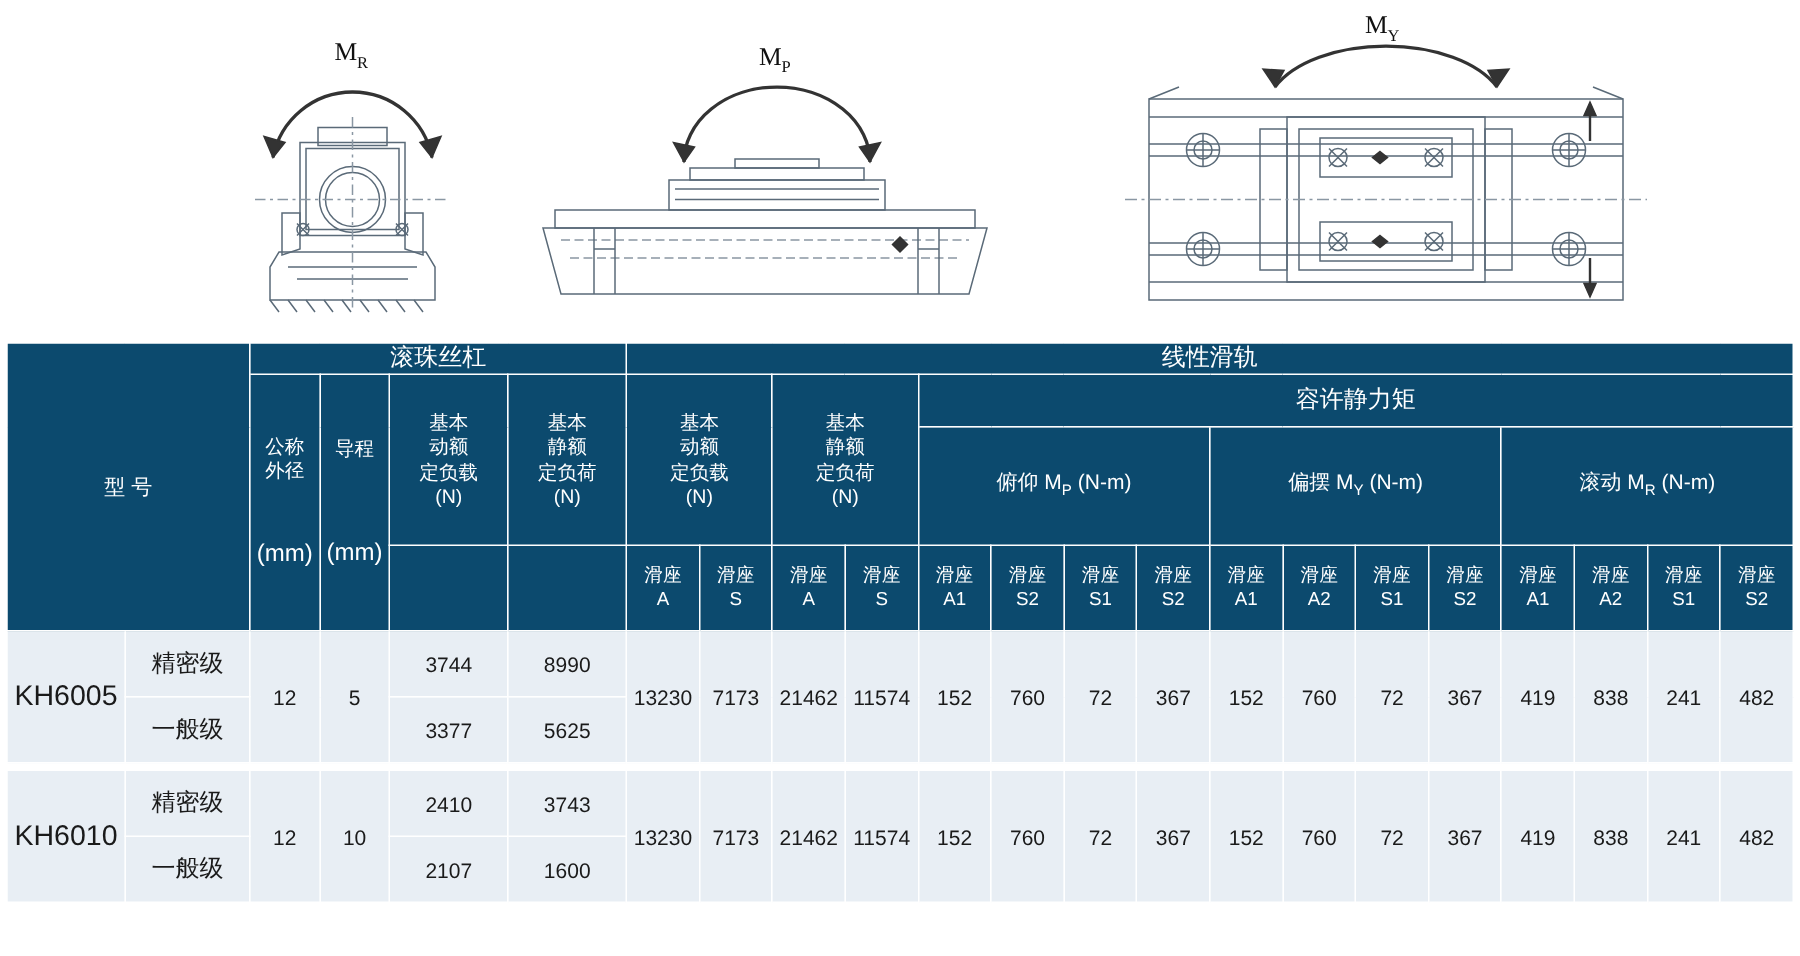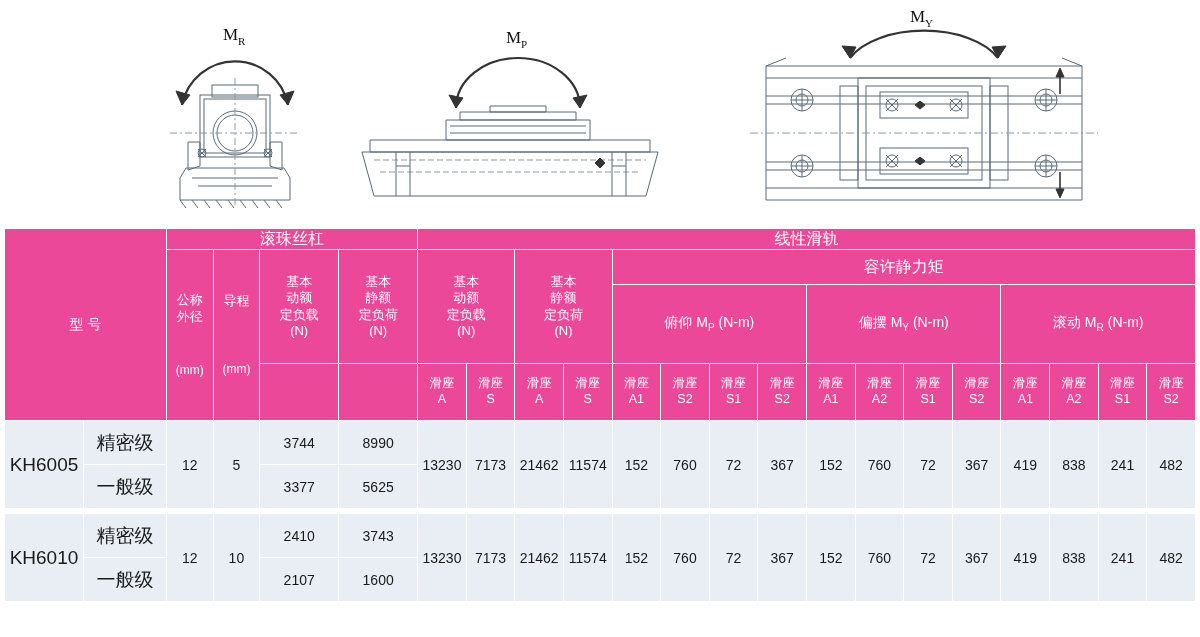--- a/index.html
+++ b/index.html
@@ -51,42 +51,42 @@
     table-layout: fixed;
   }
   table.spec td, table.spec th {
     border: 1px solid #ffffff;
     text-align: center;
     vertical-align: middle;
     font-size: 14px;
     padding: 0;
   }
   .hdr {
-    background: #ec4899;
+    background: #0c4a6e;
     color: #ffffff;
     font-weight: normal;
     font-size: 15px;
     line-height: 1.25;
   }
   .hdr.small { font-size: 13px; }
   .hdr.tiny { font-size: 12.5px; }
   .hdr.big { font-size: 16px; }
-  .hdr .unit { font-size: 12px; display: block; }
+  .hdr .unit { font-size: 16px; display: block; }
 
   .cell {
     background: #e8eef4;
     color: #1a1a1a;
     font-size: 15px;
     height: 43px;
   }
   .cell.model {
     font-size: 19px;
   }
   .cell.grade {
-    font-size: 19px;
+    font-size: 16px;
     font-family: Liberation Mono, monospace;
   }
   .gap-row td {
     height: 4px;
     background: #ffffff;
     border: none;
     padding: 0;
   }
   sub { font-size: 0.72em; }
   .mlabel { white-space: nowrap; }

